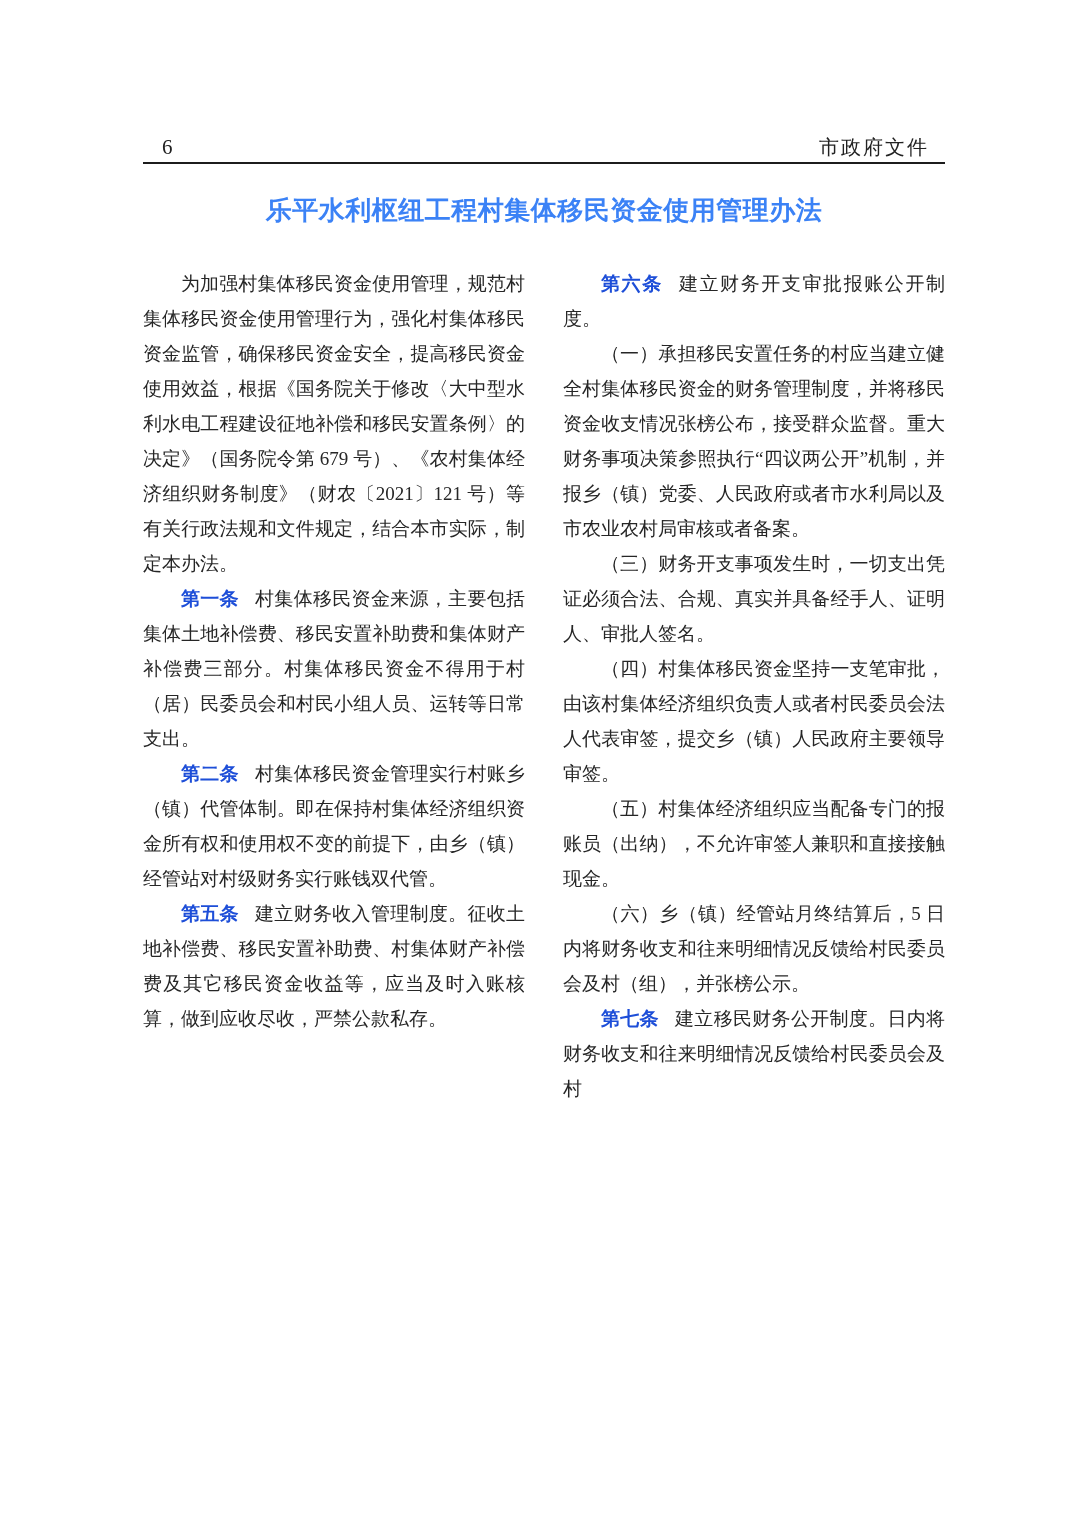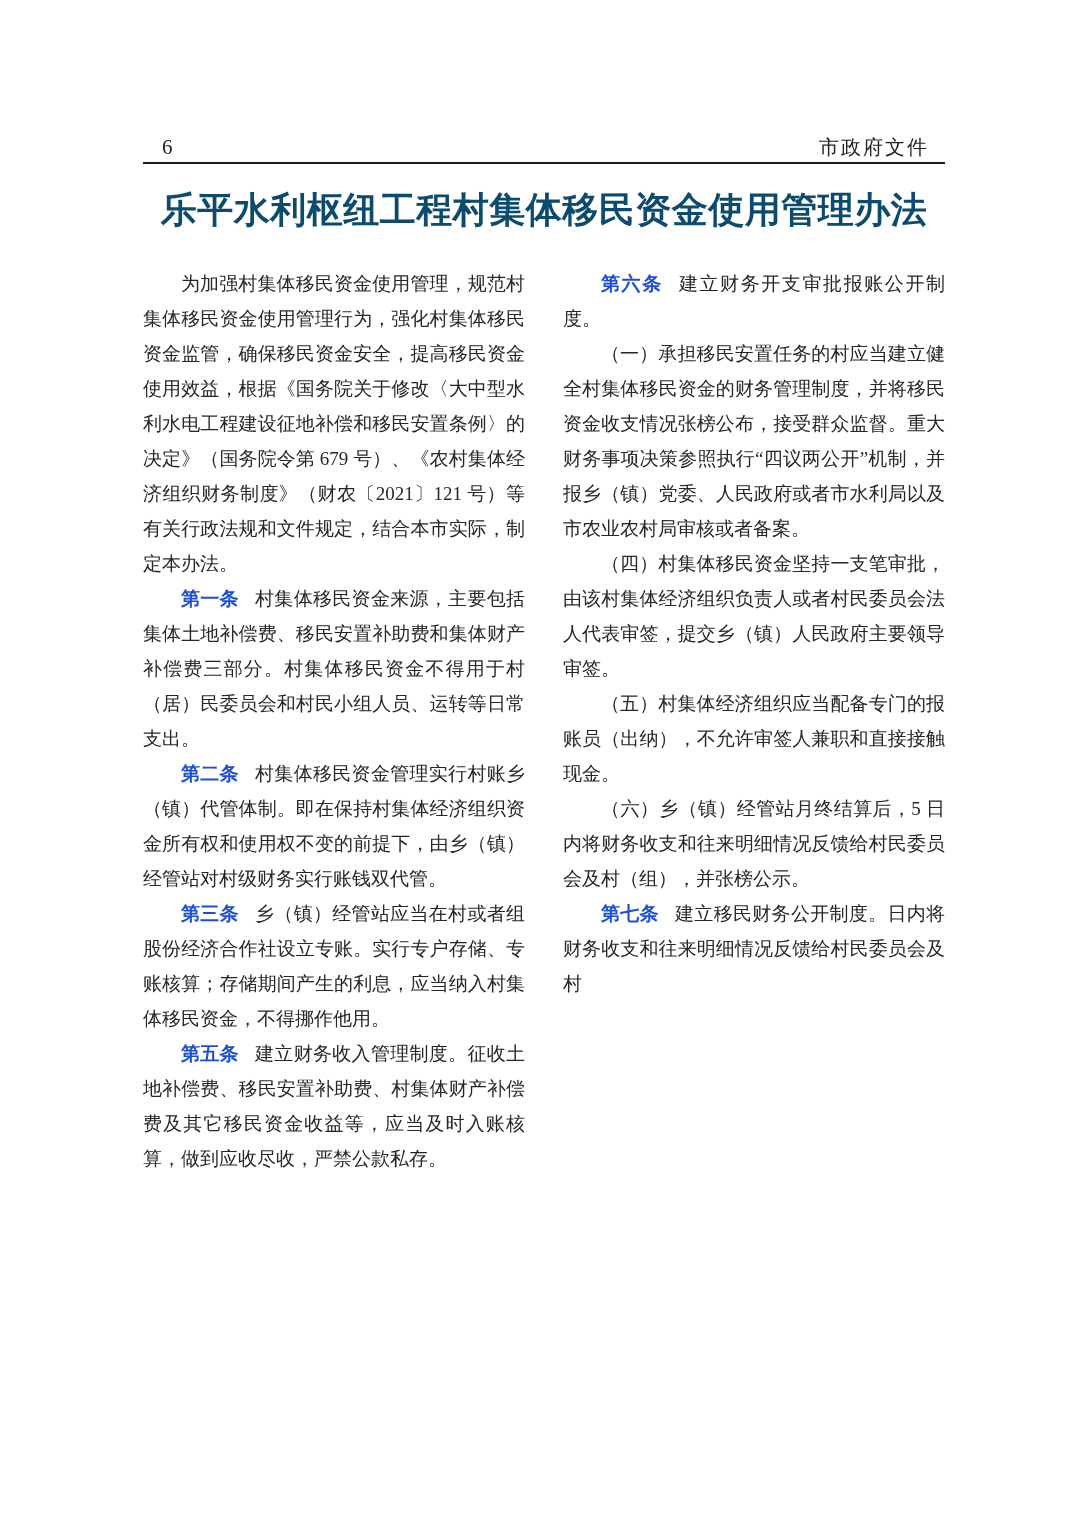--- a/index.html
+++ b/index.html
@@ -37,24 +37,24 @@
     margin-right: 16px;
     color: #222;
     letter-spacing: 2px;
   }
   
   .doc-title {
     margin: 20px 0 0 0;
     text-align: center;
     font-family: "Liberation Sans", "DejaVu Sans", sans-serif;
     font-weight: 700;
-    font-size: 36px;
+    font-size: 26px;
     line-height: 52px;
     letter-spacing: 0.5px;
-    color: #0c4a6e;
+    color: #3b82f6;
     white-space: nowrap;
   }
   
   .columns {
     margin-top: 30px;
     display: flex;
     gap: 38px;
   }
   .col {
     width: 382px;
@@ -86,27 +86,27 @@
     </div>
 
     <h1 class="doc-title">乐平水利枢纽工程村集体移民资金使用管理办法</h1>
 
     <div class="columns">
 
       <div class="col">
         <p class="para"><b class="art"></b><span>为加强村集体移民资金使用管理，规范村集体移民资金使用管理行为，强化村集体移民资金监管，确保移民资金安全，提高移民资金使用效益，根据《国务院关于修改〈大中型水利水电工程建设征地补偿和移民安置条例〉的决定》（国务院令第 679 号）、《农村集体经济组织财务制度》（财农〔2021〕121 号）等有关行政法规和文件规定，结合本市实际，制定本办法。</span></p>
         <p class="para"><b class="art">第一条</b><span>村集体移民资金来源，主要包括集体土地补偿费、移民安置补助费和集体财产补偿费三部分。村集体移民资金不得用于村（居）民委员会和村民小组人员、运转等日常支出。</span></p>
         <p class="para"><b class="art">第二条</b><span>村集体移民资金管理实行村账乡（镇）代管体制。即在保持村集体经济组织资金所有权和使用权不变的前提下，由乡（镇）经管站对村级财务实行账钱双代管。</span></p>
-        <p class="para"><b class="art">第三条</b><span>乡（镇）经管站应当在村或者组股份经济合作社设立专账。实行专户存储、专账核算；存储期间产生的利息，应当纳入村集体移民资金，不得挪作他用。</span></p>
         <p class="para"><b class="art">第五条</b><span>建立财务收入管理制度。征收土地补偿费、移民安置补助费、村集体财产补偿费及其它移民资金收益等，应当及时入账核算，做到应收尽收，严禁公款私存。</span></p>
       </div>
 
       <div class="col">
         <p class="para"><b class="art">第六条</b><span>建立财务开支审批报账公开制度。</span></p>
         <p class="para"><b class="art"></b><span>（一）承担移民安置任务的村应当建立健全村集体移民资金的财务管理制度，并将移民资金收支情况张榜公布，接受群众监督。重大财务事项决策参照执行“四议两公开”机制，并报乡（镇）党委、人民政府或者市水利局以及市农业农村局审核或者备案。</span></p>
+        <p class="para"><b class="art"></b><span>（三）财务开支事项发生时，一切支出凭证必须合法、合规、真实并具备经手人、证明人、审批人签名。</span></p>
         <p class="para"><b class="art"></b><span>（四）村集体移民资金坚持一支笔审批，由该村集体经济组织负责人或者村民委员会法人代表审签，提交乡（镇）人民政府主要领导审签。</span></p>
         <p class="para"><b class="art"></b><span>（五）村集体经济组织应当配备专门的报账员（出纳），不允许审签人兼职和直接接触现金。</span></p>
         <p class="para"><b class="art"></b><span>（六）乡（镇）经管站月终结算后，5 日内将财务收支和往来明细情况反馈给村民委员会及村（组），并张榜公示。</span></p>
         <p class="para"><b class="art">第七条</b><span>建立移民财务公开制度。日内将财务收支和往来明细情况反馈给村民委员会及村</span></p>
       </div>
 
     </div>
   </div>
 </div>
 

